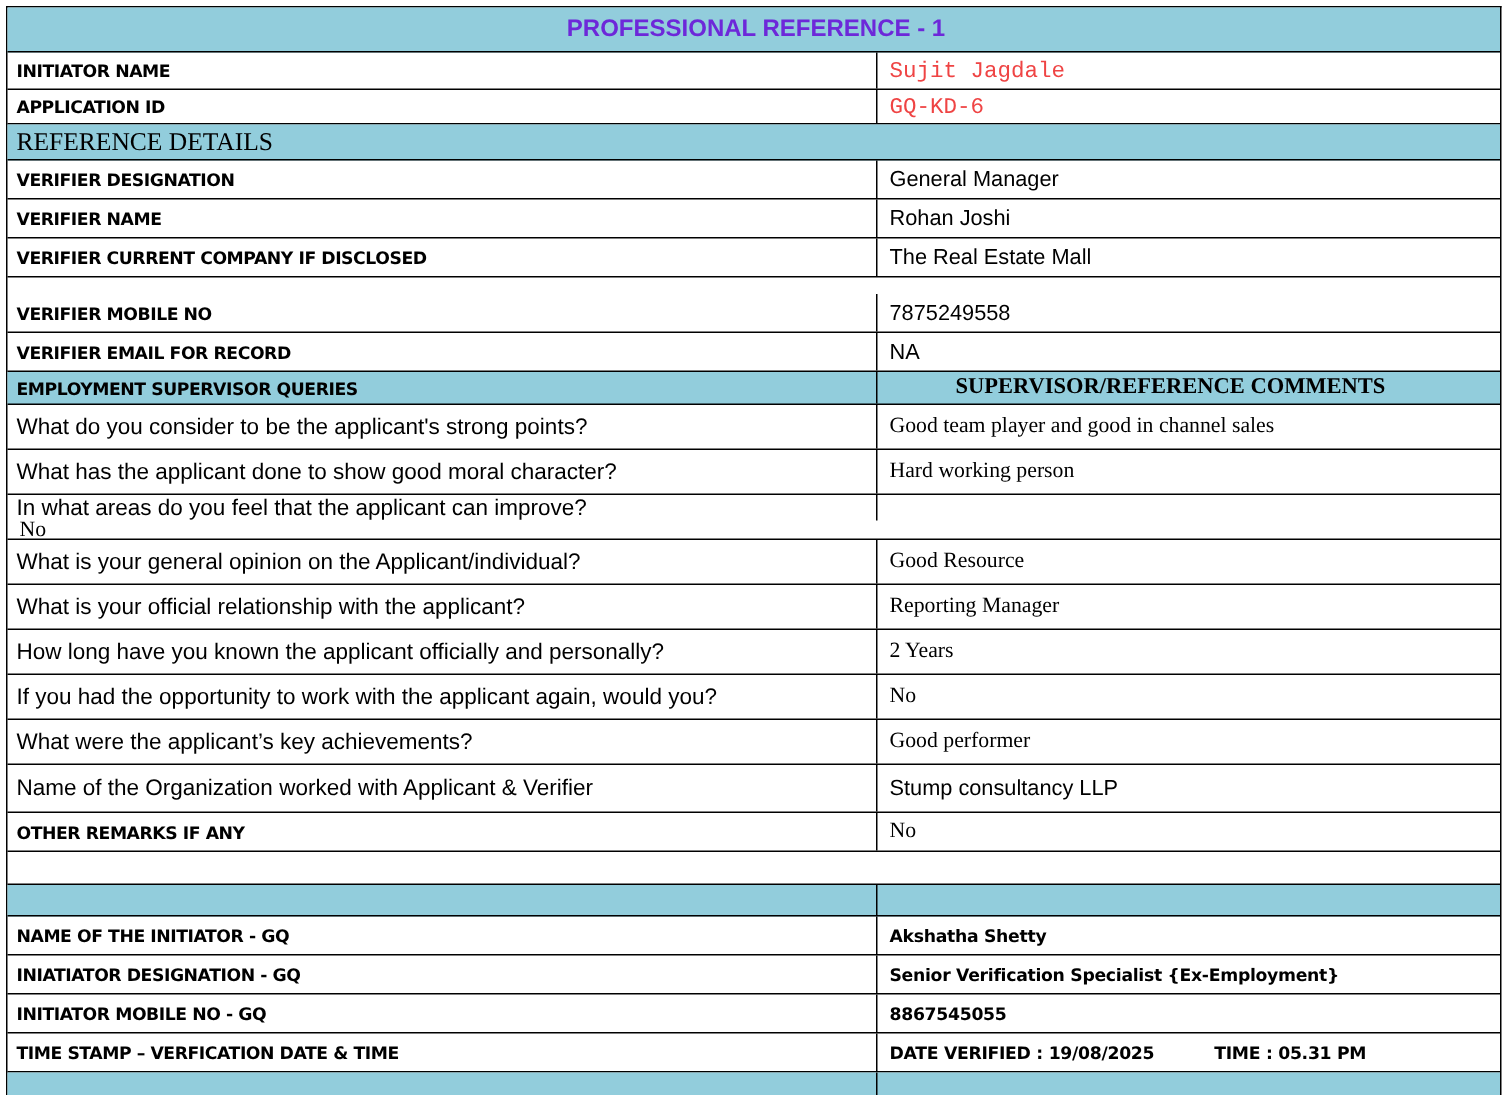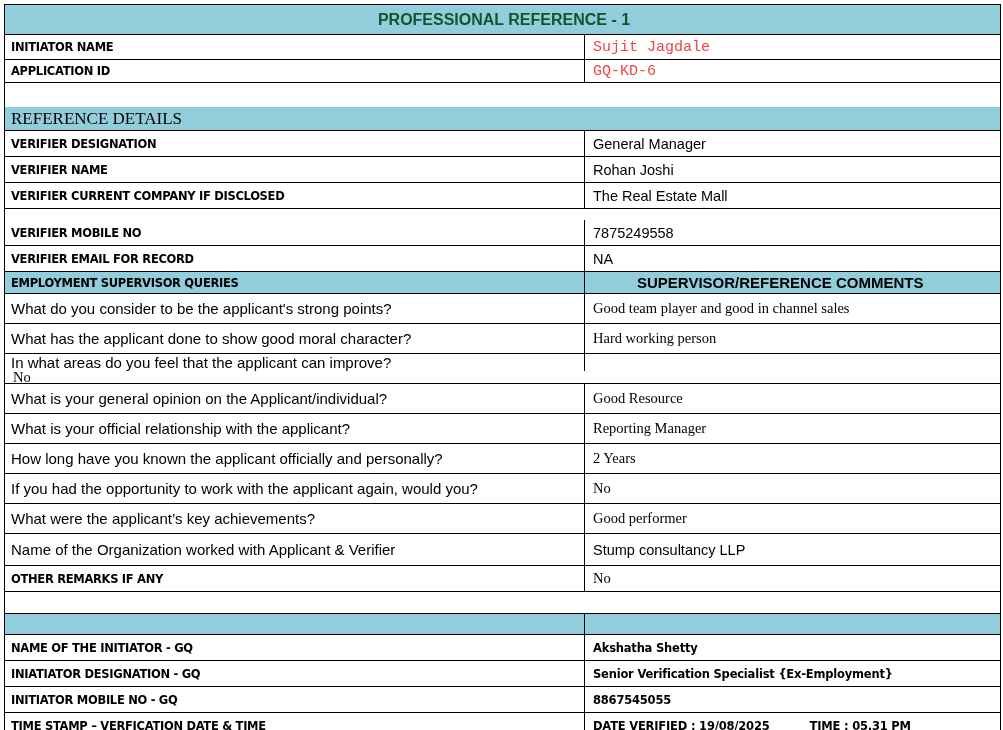--- a/index.html
+++ b/index.html
@@ -35,21 +35,21 @@
       white-space: nowrap;
     }
     .c1 { width: 580px; border-right: 1px solid #000; }
     .c2 { flex: 1; padding-left: 8px; }
     .full { flex: 1; }
     .title {
       justify-content: center;
       font-family: "Liberation Sans", sans-serif;
       font-weight: bold;
       font-size: 16px;
-      color: #14532d;
+      color: #6d28d9;
       padding-left: 3px;
     }
     .lbl-bold {
       font-family: "DejaVu Sans", sans-serif;
       font-weight: bold;
       font-size: 11.5px;
       color: #000;
       letter-spacing: -0.3px;
     }
     .val-serif {
@@ -61,21 +61,21 @@
       font-family: "Liberation Sans", sans-serif;
       font-size: 14.5px;
       color: #000;
     }
     .ref-head {
       font-family: "Liberation Serif", serif;
       font-size: 17px;
       color: #000;
     }
     .comments-head {
-      font-family: Liberation Sans, sans-serif;
+      font-family: Liberation Serif, serif;
       font-weight: bold;
       font-size: 15px;
       color: #000;
     }
     .question {
       font-family: "Liberation Sans", sans-serif;
       font-size: 15px;
       color: #000;
     }
     .answer-serif {
@@ -103,21 +103,21 @@
 
   <div class="row" style="height:25px;">
     <div class="cell c1 lbl-bold">INITIATOR  NAME</div>
     <div class="cell c2 val-serif">Sujit Jagdale</div>
   </div>
   <div class="row" style="height:23px;">
     <div class="cell c1 lbl-bold">APPLICATION ID</div>
     <div class="cell c2 val-serif">GQ-KD-6</div>
   </div>
 
-  <div class="row blue" style="height:24px;margin-top:24px;">
+  <div class="row blue" style="height:24px;">
     <div class="cell full ref-head">REFERENCE DETAILS</div>
   </div>
 
   <div class="row" style="height:26px;">
     <div class="cell c1 lbl-bold">VERIFIER DESIGNATION</div>
     <div class="cell c2 val-sans">General Manager</div>
   </div>
   <div class="row" style="height:26px;">
     <div class="cell c1 lbl-bold">VERIFIER NAME</div>
     <div class="cell c2 val-sans">Rohan Joshi</div>

